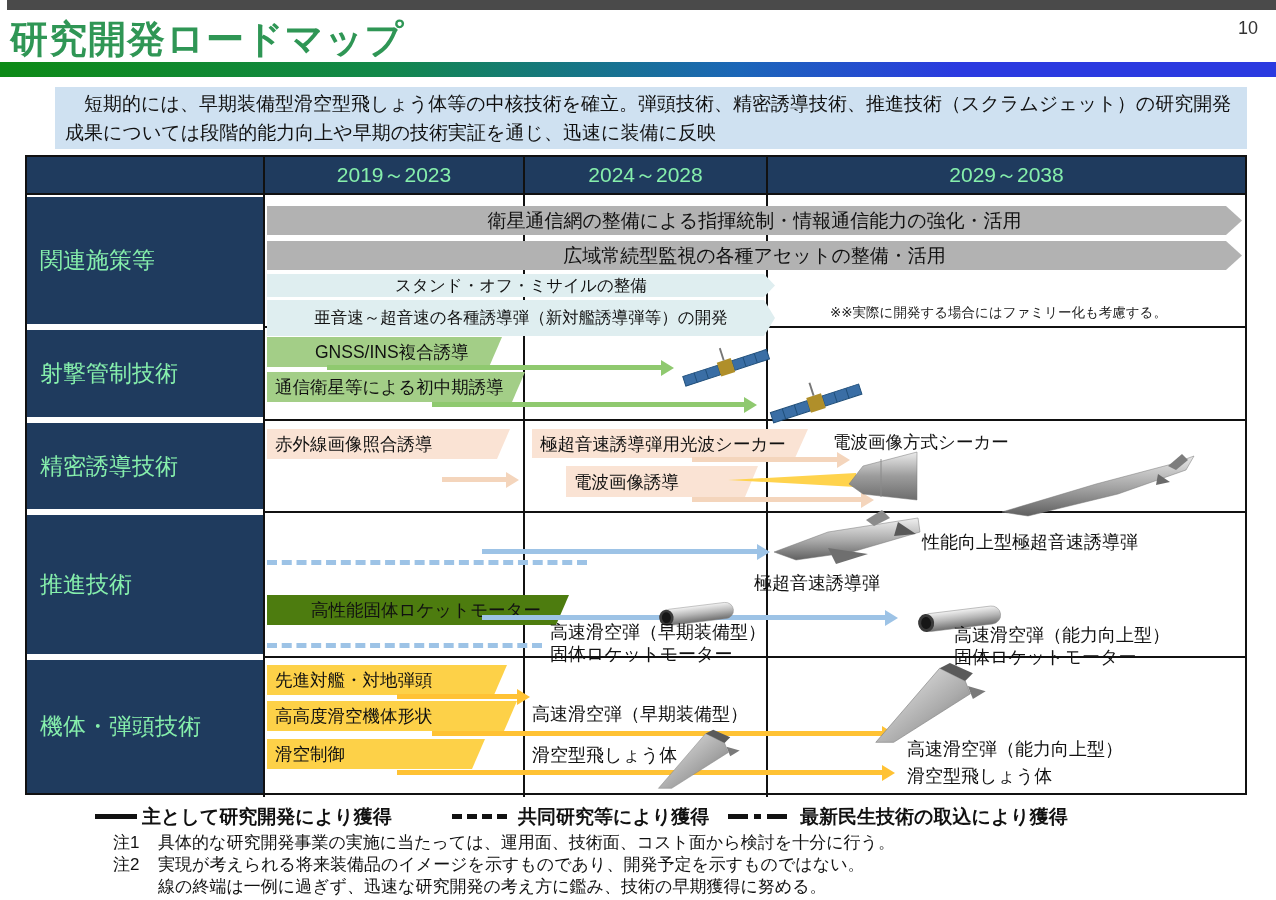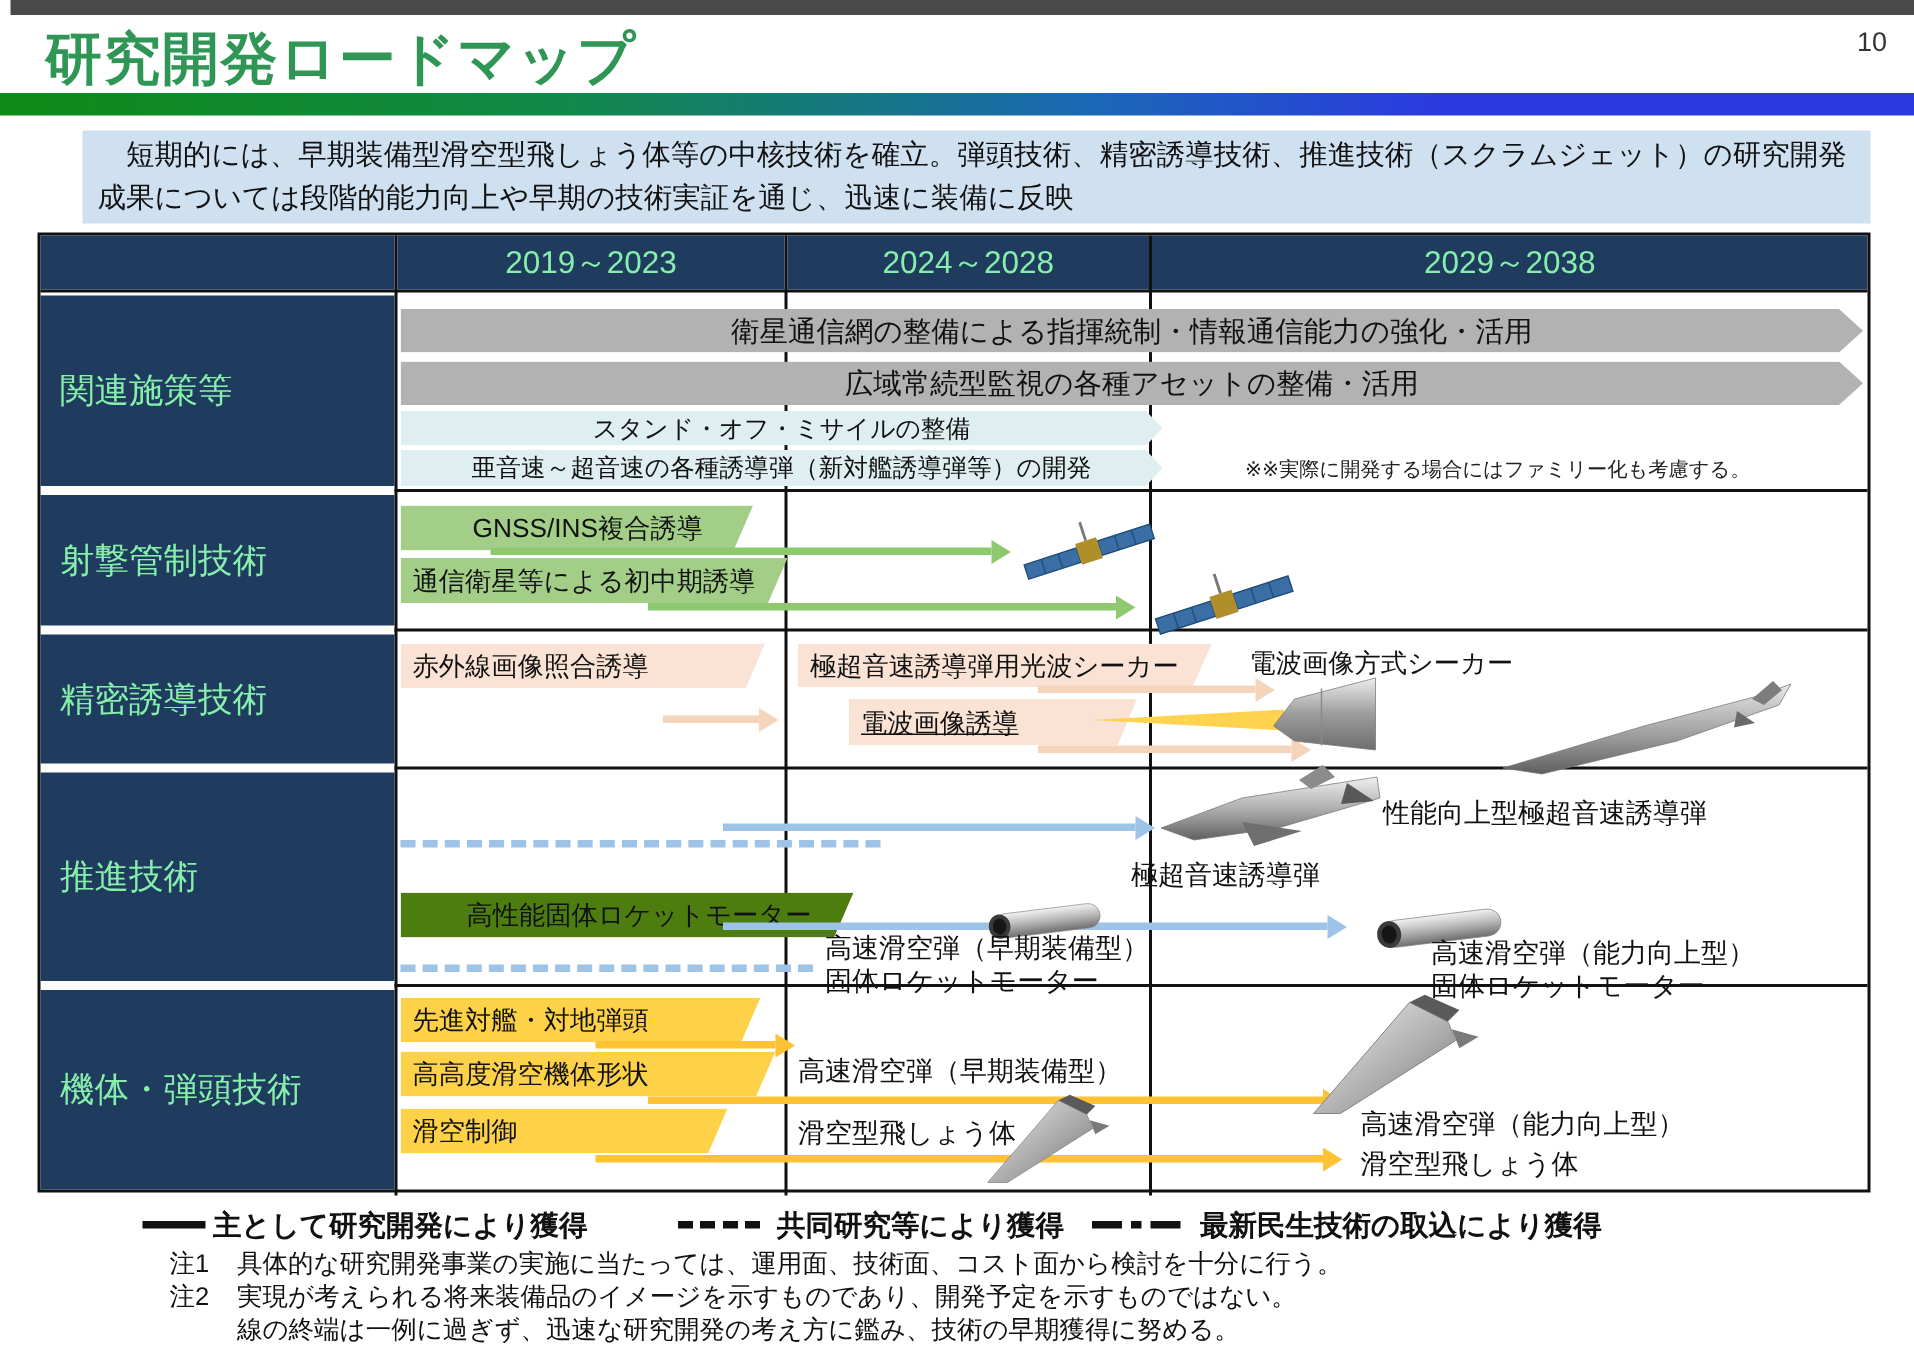--- a/index.html
+++ b/index.html
@@ -42,21 +42,21 @@
   .leg-dashdot .o{width:7px;height:5px;background:#111;}
   .notenum{position:absolute;font-size:17px;color:#111;}
   .notetext{position:absolute;font-size:17px;color:#111;white-space:nowrap;}
 </style>
 </head>
 <body>
 
 <div id="canvas">
 
   <div class="abs topbar" style="left:7px;top:0;width:1269px;height:10px;"></div>
-  <div class="abs title" style="left:10px;top:14px;margin-left:20px;">研究開発ロードマップ</div>
+  <div class="abs title" style="left:10px;top:14px;">研究開発ロードマップ</div>
   <div class="abs pagenum" style="left:1238px;top:18px;">10</div>
   <div class="abs gradbar" style="left:0;top:62px;width:1276px;height:15px;"></div>
   <div class="abs introbox" style="left:55px;top:87px;width:1192px;height:62px;">　短期的には、早期装備型滑空型飛しょう体等の中核技術を確立。弾頭技術、精密誘導技術、推進技術（スクラムジェット）の研究開発成果については段階的能力向上や早期の技術実証を通じ、迅速に装備に反映</div>
 
   <div id="rtable">
 
     <div class="vline" style="left:236px;"></div>
     <div class="vline" style="left:496px;"></div>
     <div class="vline" style="left:739px;"></div>
     <div class="hline" style="left:0;top:36px;width:1218px;"></div>
@@ -72,21 +72,21 @@
 
     <div class="navycell rowlabel" style="left:0;top:173px;width:236px;height:87px;">射撃管制技術</div>
     <div class="navycell rowlabel" style="left:0;top:40px;width:236px;height:127px;">関連施策等</div>
     <div class="navycell rowlabel" style="left:0;top:266px;width:236px;height:86px;">精密誘導技術</div>
     <div class="navycell rowlabel" style="left:0;top:358px;width:236px;height:139px;">推進技術</div>
     <div class="navycell rowlabel" style="left:0;top:503px;width:236px;height:133px;">機体・弾頭技術</div>
 
     <div class="chevbar" style="left:240px;top:49px;width:975px;height:29px;background:#b2b2b2;">衛星通信網の整備による指揮統制・情報通信能力の強化・活用</div>
     <div class="chevbar" style="left:240px;top:84px;width:975px;height:29px;background:#b2b2b2;">広域常続型監視の各種アセットの整備・活用</div>
     <div class="tealbar" style="left:240px;top:117px;width:508px;height:23px;background:#dfeef0;">スタンド・オフ・ミサイルの整備</div>
-    <div class="tealbar" style="left:240px;top:143px;width:508px;height:24px;background:#dfeef0;">亜音速～超音速の各種誘導弾（新対艦誘導弾等）の開発</div>
+    <div class="tealbar" style="left:240px;top:143px;width:508px;height:36px;background:#dfeef0;">亜音速～超音速の各種誘導弾（新対艦誘導弾等）の開発</div>
     <div class="smallnote" style="left:803px;top:147px;">※※実際に開発する場合にはファミリー化も考慮する。</div>
 
     <div class="skewbox" style="left:240px;top:180px;width:235px;height:30px;background:#a3ce87;padding-left:48px;">GNSS/INS複合誘導</div>
     <div class="harrow" style="left:300px;top:208px;width:334px;color:#8fc96f;"></div>
     <div class="skewbox" style="left:240px;top:215px;width:258px;height:30px;background:#a3ce87;">通信衛星等による初中期誘導</div>
     <div class="harrow" style="left:405px;top:245px;width:312px;color:#8fc96f;"></div>
 
     <svg class="abs" style="left:653px;top:181px;" width="92" height="55" viewBox="0 0 100 60">
       <g transform="rotate(-18 50 32)">
         <rect x="2" y="27" width="40" height="11" fill="#3a6ea5" stroke="#1f4e79"></rect>
@@ -110,21 +110,21 @@
         <rect x="42" y="24" width="16" height="16" fill="#b08f2a"></rect>
         <line x1="50" y1="10" x2="50" y2="24" stroke="#777" stroke-width="2"></line>
       </g>
     </svg>
 
     <div class="skewbox" style="left:240px;top:272px;width:243px;height:30px;background:#fae3d4;">赤外線画像照合誘導</div>
     <div class="harrow" style="left:415px;top:320px;width:64px;color:#f4d5bc;"></div>
     <div class="skewbox" style="left:505px;top:272px;width:276px;height:29px;background:#fae3d4;">極超音速誘導弾用光波シーカー</div>
     <div class="harrow" style="left:665px;top:300px;width:145px;color:#f4d5bc;"></div>
     <div class="flabel" style="left:806px;top:273px;font-size:17.5px;">電波画像方式シーカー</div>
-    <div class="skewbox" style="left:539px;top:309px;width:192px;height:31px;background:#fae3d4;text-decoration:underline;">電波画像誘導</div>
+    <div class="skewbox" style="left:539px;top:309px;width:192px;height:31px;background:#fae3d4;">電波画像誘導</div>
     <div class="harrow" style="left:665px;top:340px;width:169px;color:#f4d5bc;"></div>
     <svg class="abs" style="left:701px;top:316px;" width="128" height="14" viewBox="0 0 128 14">
       <polygon points="0,7 128,0 128,14" fill="#ffd34d"></polygon>
     </svg>
     <svg class="abs" style="left:820px;top:293px;" width="72" height="54" viewBox="0 0 72 54">
       <defs>
           <linearGradient id="sg1" x1="0" y1="0" x2="0" y2="1">
         <stop offset="0" stop-color="#ececec"></stop>
             <stop offset="0.5" stop-color="#9c9c9c"></stop>
             <stop offset="1" stop-color="#6d6d6d"></stop>

